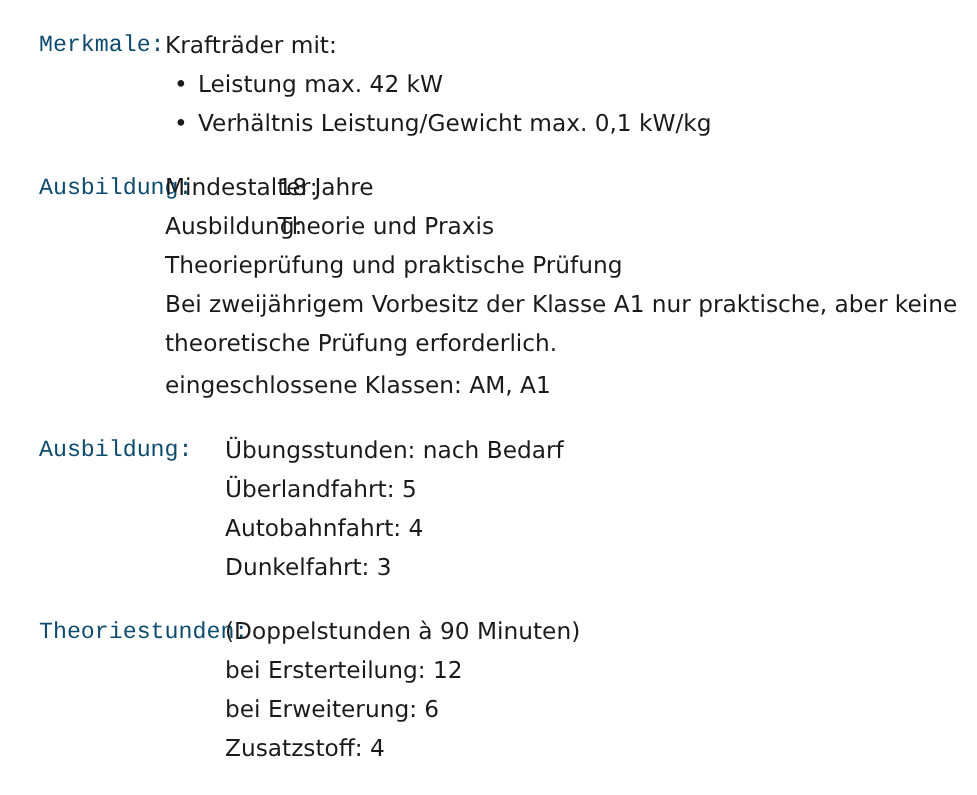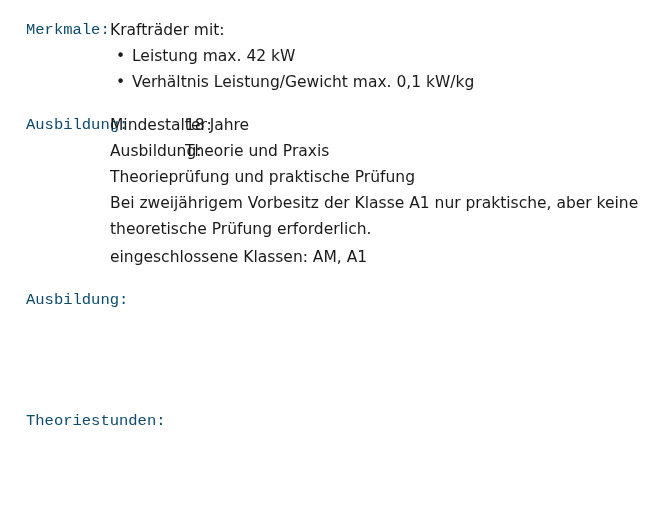--- a/index.html
+++ b/index.html
@@ -128,19 +128,31 @@
           <div class="line">theoretische Prüfung erforderlich.</div>
         </div>
       </div>
 
       <div class="line" style="margin-top:2px;">eingeschlossene Klassen: AM, A1</div>
     </div>
   </div>
 
   <div class="section" id="sec-fahrstunden">
     <div class="label">Ausbildung:</div>
+    <div class="body-col">
+      <div class="line">Übungsstunden: nach Bedarf</div>
+      <div class="line">Überlandfahrt: 5</div>
+      <div class="line">Autobahnfahrt: 4</div>
+      <div class="line">Dunkelfahrt: 3</div>
+    </div>
   </div>
 
   <div class="section" id="sec-theoriestunden">
     <div class="label">Theoriestunden:</div>
+    <div class="body-col">
+      <div class="line">(Doppelstunden à 90 Minuten)</div>
+      <div class="line">bei Ersterteilung: 12</div>
+      <div class="line">bei Erweiterung: 6</div>
+      <div class="line">Zusatzstoff: 4</div>
+    </div>
   </div>
 
 </div>
 
 </body></html>

